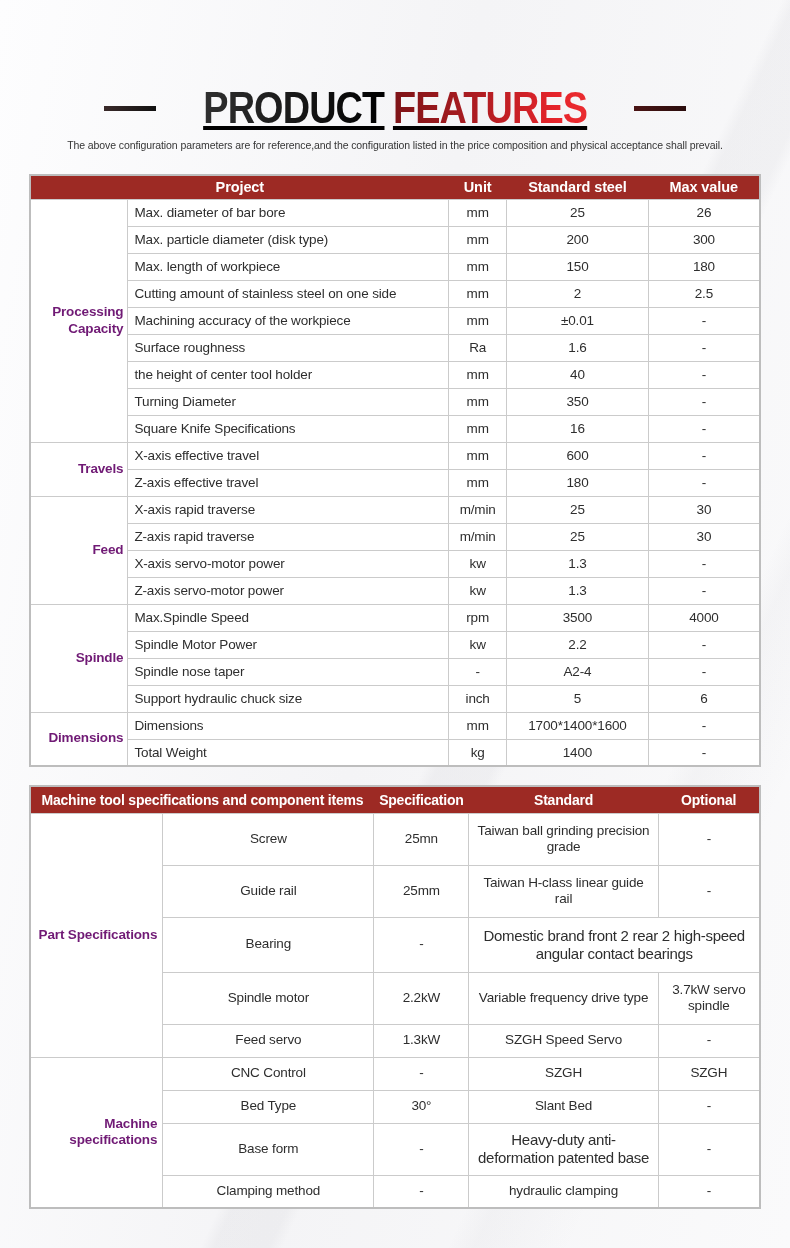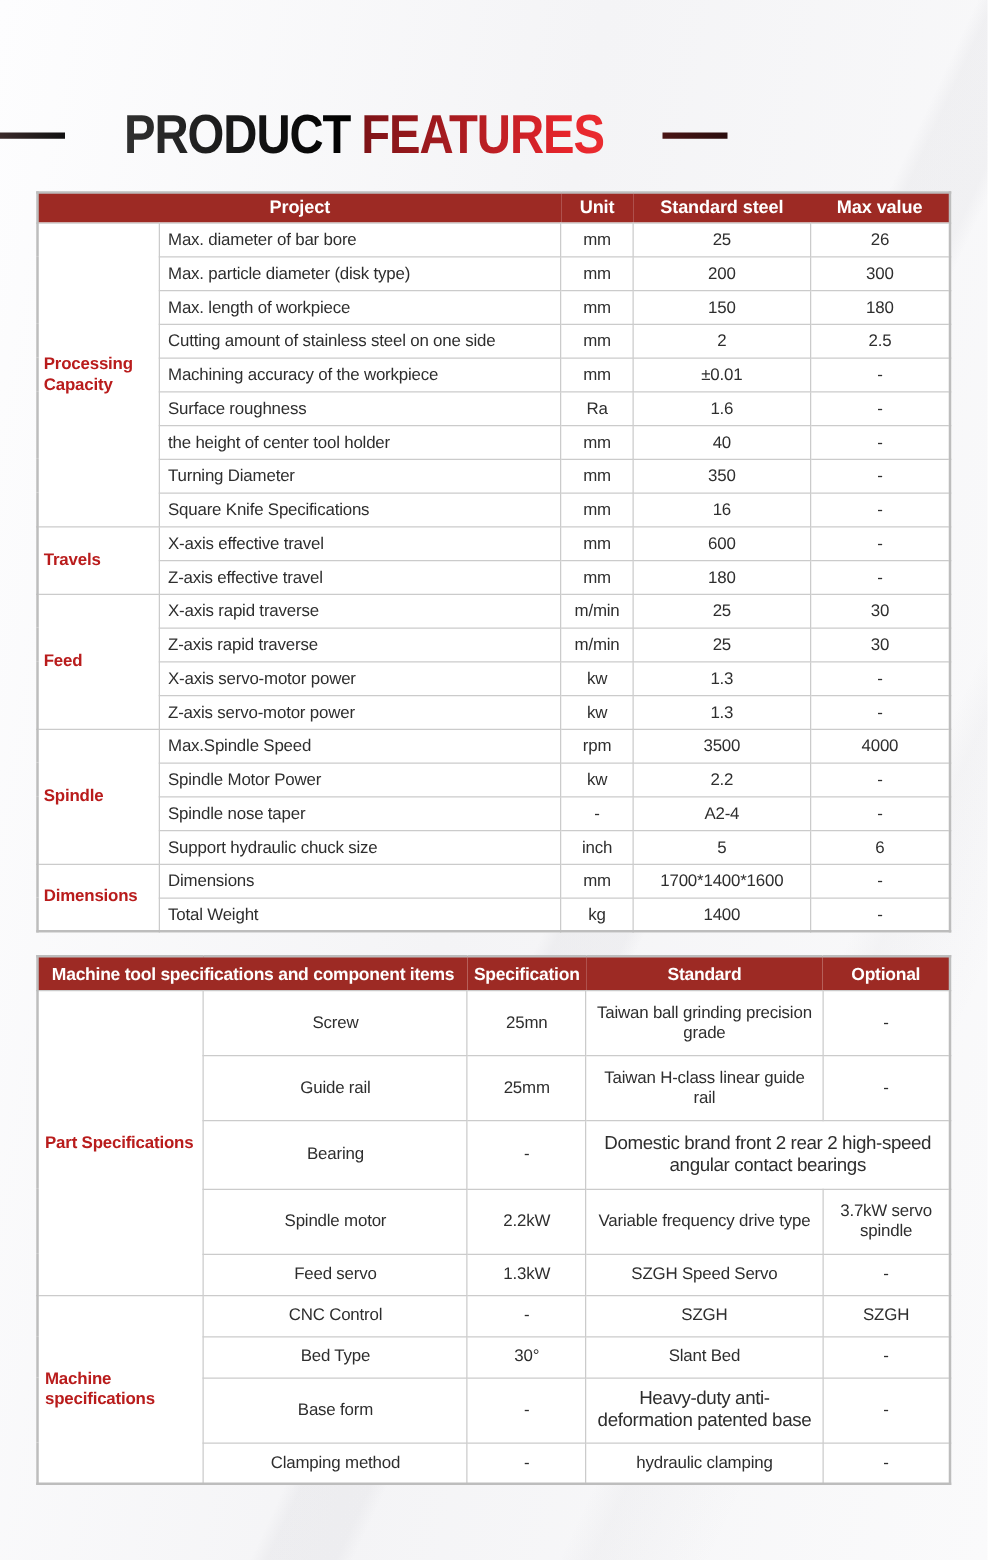--- a/index.html
+++ b/index.html
@@ -12,21 +12,21 @@
     background:
       linear-gradient(115deg, transparent 57%, rgba(110,110,125,0.055) 58%, rgba(110,110,125,0.05) 62%, transparent 63%),
       linear-gradient(115deg, transparent 75%, rgba(110,110,125,0.04) 77%, transparent 84%),
       linear-gradient(100deg, #fdfdfe 0%, #f4f4f6 48%, #fafafb 100%);
   }
   .page { position:relative; width:790px; height:1248px; }
 
   
   .title-row{
     padding-top:86px;
-    display:flex; align-items:center; gap:16px;
+    display:flex; align-items:center; justify-content:center; gap:16px;text-decoration:underline;
   }
   .dash{ width:52px; height:5px; display:inline-block; }
   .dash-left{ background:linear-gradient(90deg,#3a2a2a,#111); }
   .dash-right{ background:linear-gradient(90deg,#4a1414,#2a0d0d); }
   .title-text{
     display:inline-block;
     font-size:44px; line-height:1; font-weight:bold;
     letter-spacing:-1px;
     transform:scaleX(0.86); transform-origin:center;
     white-space:nowrap;
@@ -58,21 +58,21 @@
   }
   td,th{ border:1px solid #cbcbcb; }
   thead th{
     border:none;
     color:#fff; font-weight:bold;
     text-align:center; vertical-align:middle;
     background:#9d2a24;
   }
   tbody td{ color:#2e2e2e; vertical-align:middle; }
   td.grp{
-    font-weight:bold; color:#b91c1c; text-align:left;
+    font-weight:bold; color:#701a75; text-align:right;
     font-size:14px; line-height:1.25; padding:0 4px;
   }
   td.ctr{ text-align:center; }
 
   
   table.spec{ margin-top:23px; }
   table.spec thead th{ height:24px; font-size:14.5px; letter-spacing:-0.1px;margin-top:36px; }
   table.spec tbody tr{ height:27px; }
   table.spec tbody td{ font-size:13.5px; letter-spacing:-0.15px; }
   table.spec td.lbl{ text-align:left; padding-left:6px; }
@@ -89,20 +89,21 @@
 </head>
 <body>
 
 <div class="page">
 
   <div class="title-row">
     <span class="dash dash-left"></span>
     <h1 class="title-text"><span class="t-black">PRODUCT</span><span class="t-red">FEATURES</span></h1>
     <span class="dash dash-right"></span>
   </div>
+  <p class="disclaimer">The above configuration parameters are for reference,and the configuration listed in the price composition and physical acceptance shall prevail.</p>
 
   <table class="spec">
     <colgroup>
         <col style="width:98px">
         <col style="width:322px">
         <col style="width:58px">
         <col style="width:142px">
         <col style="width:112px">
       </colgroup>
     <thead>

